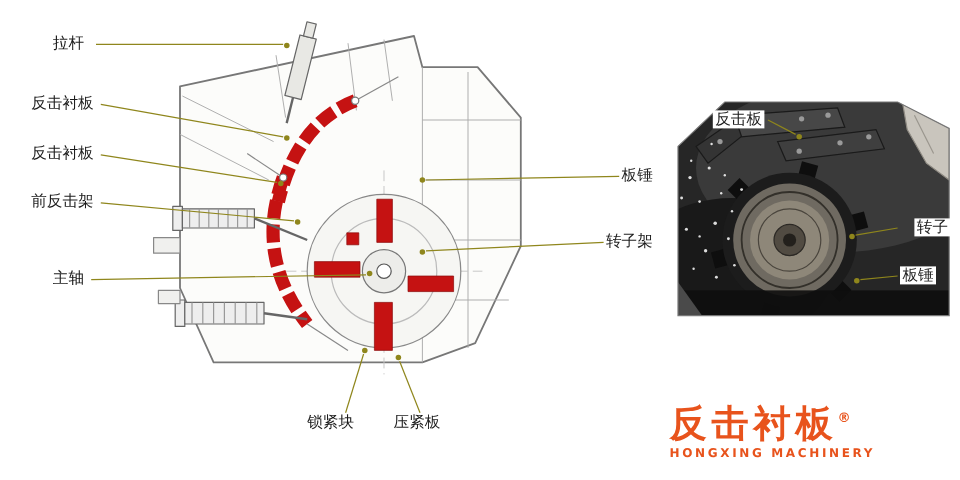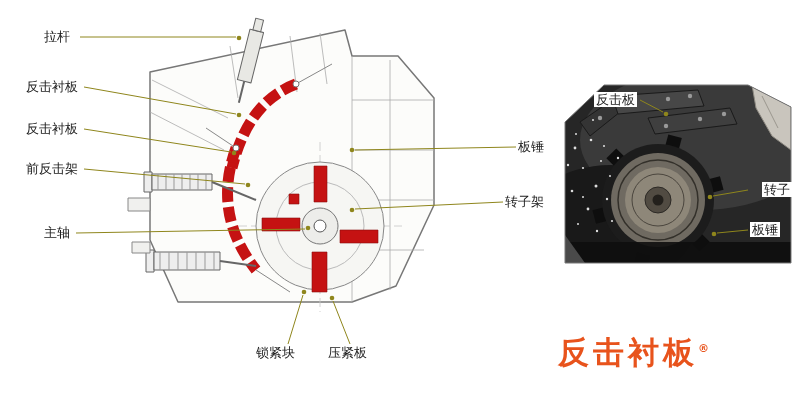--- a/index.html
+++ b/index.html
@@ -229,16 +229,17 @@
   <div class="lbl" style="left:256px;top:345px">锁紧块</div>
   <div class="lbl" style="left:328px;top:345px">压紧板</div>
 
   <div class="lbl chip" style="left:594px;top:92px">反击板</div>
   <div class="lbl chip" style="left:762px;top:182px">转子</div>
   <div class="lbl chip" style="left:750px;top:222px">板锤</div>
 
   <div class="logo">
     <div class="brand-block">
       <div class="brand-cn"><span>反击衬板</span><sup>®</sup></div>
+      <div class="brand-en">HONGXING MACHINERY</div>
     </div>
   </div>
 
 </div>
 
 </body></html>

